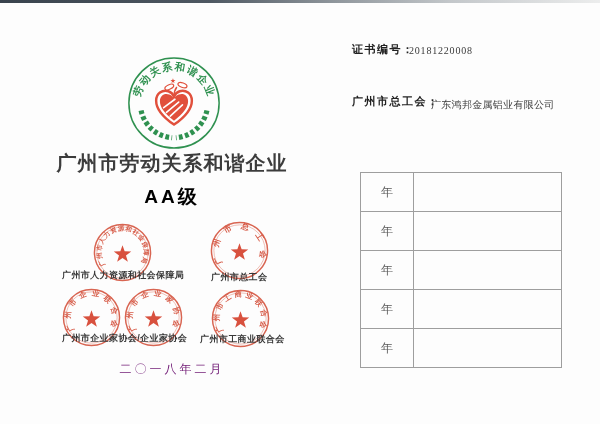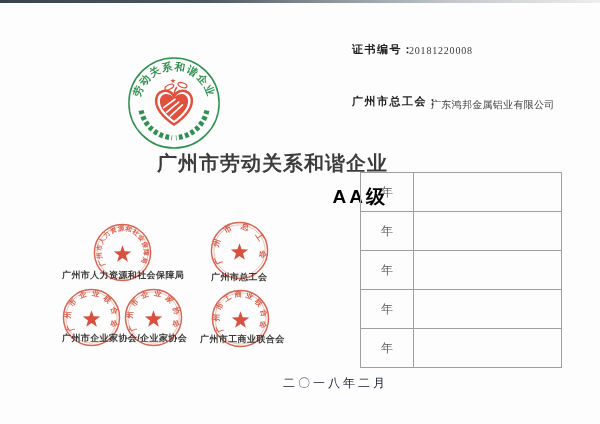--- a/index.html
+++ b/index.html
@@ -5,34 +5,34 @@
   html,body{margin:0;padding:0;background:#888;}
   .page{
     position:relative;width:600px;height:424px;background:#fdfdfd;
     font-family:"Liberation Sans",sans-serif;overflow:hidden;
   }
   .scan-edge{
     position:absolute;left:0;top:0;width:600px;height:3px;
     background:linear-gradient(to right,#39434d 0%,#4e5862 35%,#8d949a 55%,#c3c7ca 75%,#eceded 100%);
   }
   
-  .left-col-line{position:absolute;left:0;width:344px;text-align:right;padding-left:44px;}
+  .left-col-line{position:absolute;left:0;width:344px;text-align:center;}
   .logo{position:absolute;left:127px;top:56px;width:94px;height:94px;}
   .logo-ring{fill:none;stroke:#2f9150;stroke-width:1.6;}
   .logo-arc-text{fill:#2f9150;font-weight:bold;font-size:11px;letter-spacing:1px;}
   .laurel{fill:none;stroke:#2f9150;stroke-width:5.5;stroke-dasharray:4 2.6;}
   .heart-outline{fill:#ffffff;stroke:#e1503c;stroke-width:2.6;}
   .heart-fill{fill:#e1503c;}
   .hand-gap{stroke:#ffffff;stroke-width:1.7;fill:none;stroke-linecap:round;}
   .sprout{stroke:#e1503c;stroke-width:1.5;fill:none;}
   .sprout-leaf{stroke:#e1503c;stroke-width:1.3;fill:#ffffff;}
   .sprout-star{fill:#e1503c;font-size:7px;}
   .title1{top:150px;font-size:20px;font-weight:bold;color:#3c3c3c;letter-spacing:1px;}
   .title2{top:184px;font-size:19px;font-weight:bold;color:#000000;letter-spacing:3px;}
-  .issue-date{top:361px;font-size:12px;color:#0f172a;letter-spacing:3px;margin-top:14px;}
+  .issue-date{top:361px;font-size:12px;color:#701a75;letter-spacing:3px;}
   
   .seal{position:absolute;width:61px;height:61px;opacity:.93;mix-blend-mode:multiply;}
   .seal-ring-outer{fill:none;stroke:#d85a45;stroke-width:2.4;}
   .seal-ring-inner{fill:none;stroke:#d85a45;stroke-width:.9;opacity:.75;}
   .seal-star{fill:#d8432f;}
   .seal-text{fill:#d6503b;font-weight:bold;font-size:13px;}
   .seal-text.long{font-size:10.5px;}
   .seal-text.mid{font-size:12px;}
   .seal-label{position:absolute;font-size:9px;font-weight:bold;color:#383838;white-space:nowrap;letter-spacing:.4px;}
   

